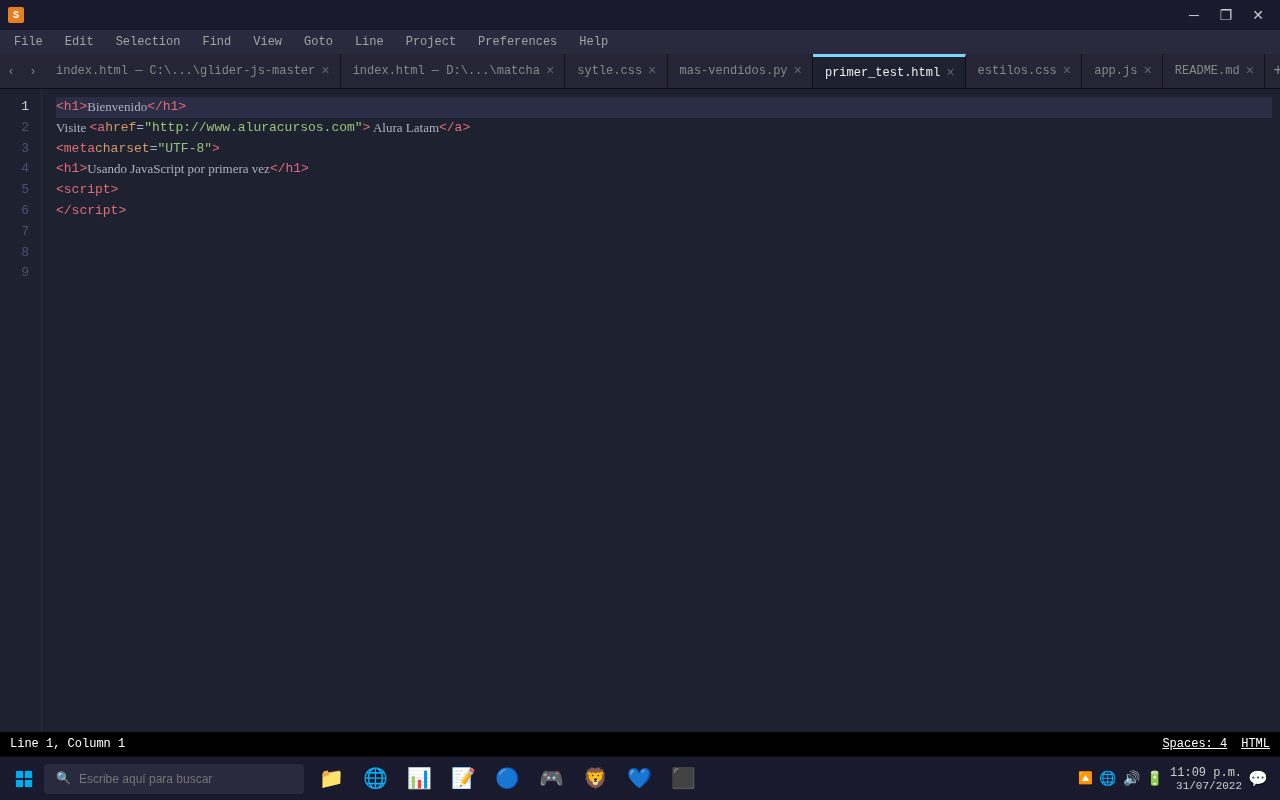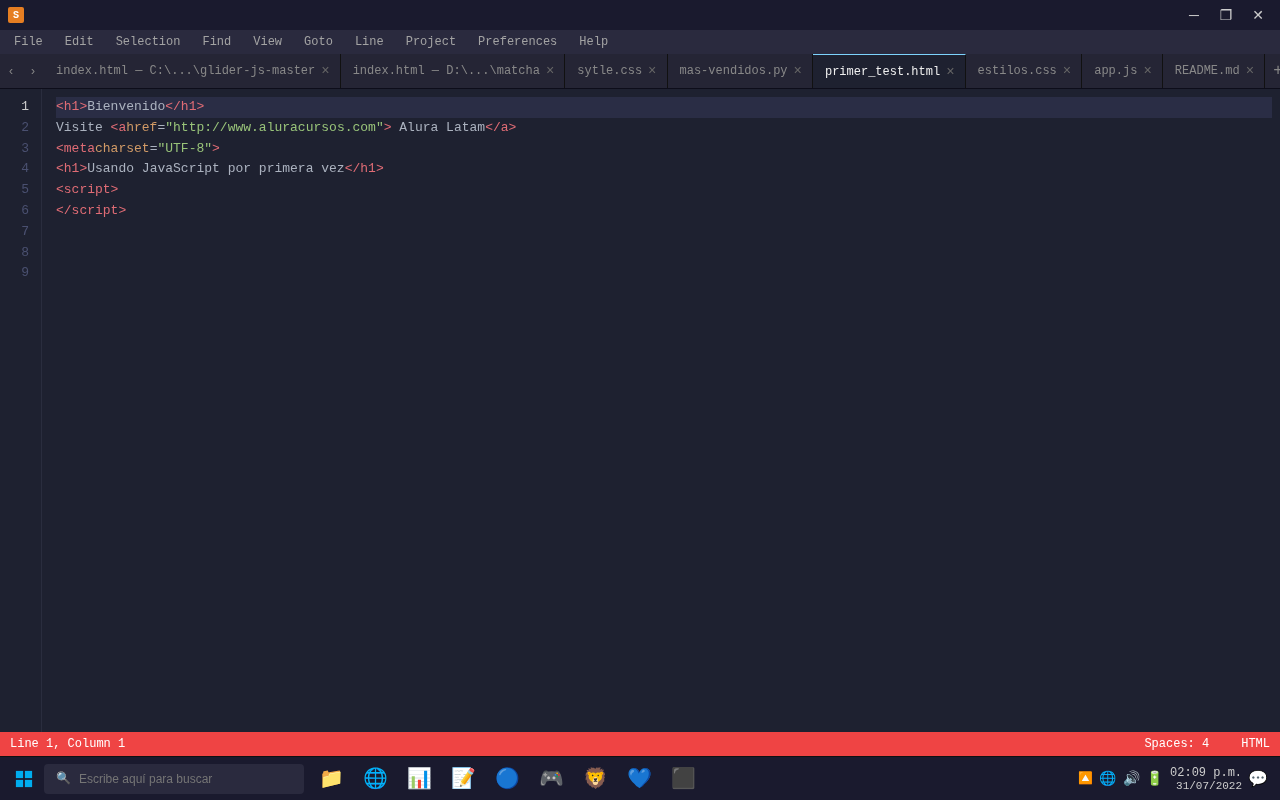--- a/index.html
+++ b/index.html
@@ -83,21 +83,21 @@
       color: #888;
       cursor: pointer;
       font-size: 12px;
       gap: 6px;
       white-space: nowrap;
       flex-shrink: 0;
     }
     .tab.active {
       background: #1e2130;
       color: #eee;
-      border-top: 1px solid #7dd3fc;
+      border-top: 3px solid #7dd3fc;
     }
     .tab-close {
       font-size: 14px;
       color: #666;
       line-height: 1;
       cursor: pointer;
     }
     .tab-add {
       width: 26px;
       display: flex; align-items: center; justify-content: center;
@@ -141,39 +141,39 @@
       display: flex;
       align-items: center;
       white-space: pre;
     }
     .code-line.highlight-line { background: #2a2d45; }
 
     
     .tag { color: #e06c75; }
     .attr-name { color: #d19a66; }
     .attr-value { color: #98c379; }
-    .text-content { color: #abb2bf; }
+    .text-content { color: #abb2bf; font-family: Liberation Serif, serif; }
     .string { color: #98c379; }
     .fn-call { color: #61afef; }
     .plain { color: #abb2bf; }
 
     
     #status-bar {
       height: 24px;
-      background: #ef4444;
+      background: #000000;
       display: flex;
       align-items: center;
       justify-content: space-between;
       padding: 0 10px;
       font-size: 12px;
       color: #fff;
       flex-shrink: 0;
     }
     #status-left { display: flex; align-items: center; gap: 14px; }
-    #status-right { display: flex; align-items: flex-end; gap: 32px; }
+    #status-right { display: flex; align-items: flex-end; gap: 14px; text-decoration: underline; }
 
     
     #taskbar {
       height: 44px;
       background: #1a1a2e;
       display: flex;
       align-items: center;
       padding: 0 4px;
       flex-shrink: 0;
       border-top: 1px solid #111;
@@ -354,18 +354,18 @@
       <div class="taskbar-app-icon" style="font-size: 20px;">🦁</div>
       <div class="taskbar-app-icon" style="font-size: 20px;">💙</div>
       <div class="taskbar-app-icon" style="font-size: 20px;">⬛</div>
     </div>
   <div id="taskbar-right">
     <span style="font-size:12px; cursor:pointer;">🔼</span>
     <span style="font-size:14px;">🌐</span>
     <span style="font-size:14px;">🔊</span>
     <span style="font-size:14px;">🔋</span>
     <div id="clock">
-      <div class="time">02:09 p.m.</div>
+      <div class="time">11:09 p.m.</div>
       <div class="date">31/07/2022</div>
     </div>
     <span style="font-size:16px; cursor:pointer;">💬</span>
   </div>
 </div>
 
 </body></html>

